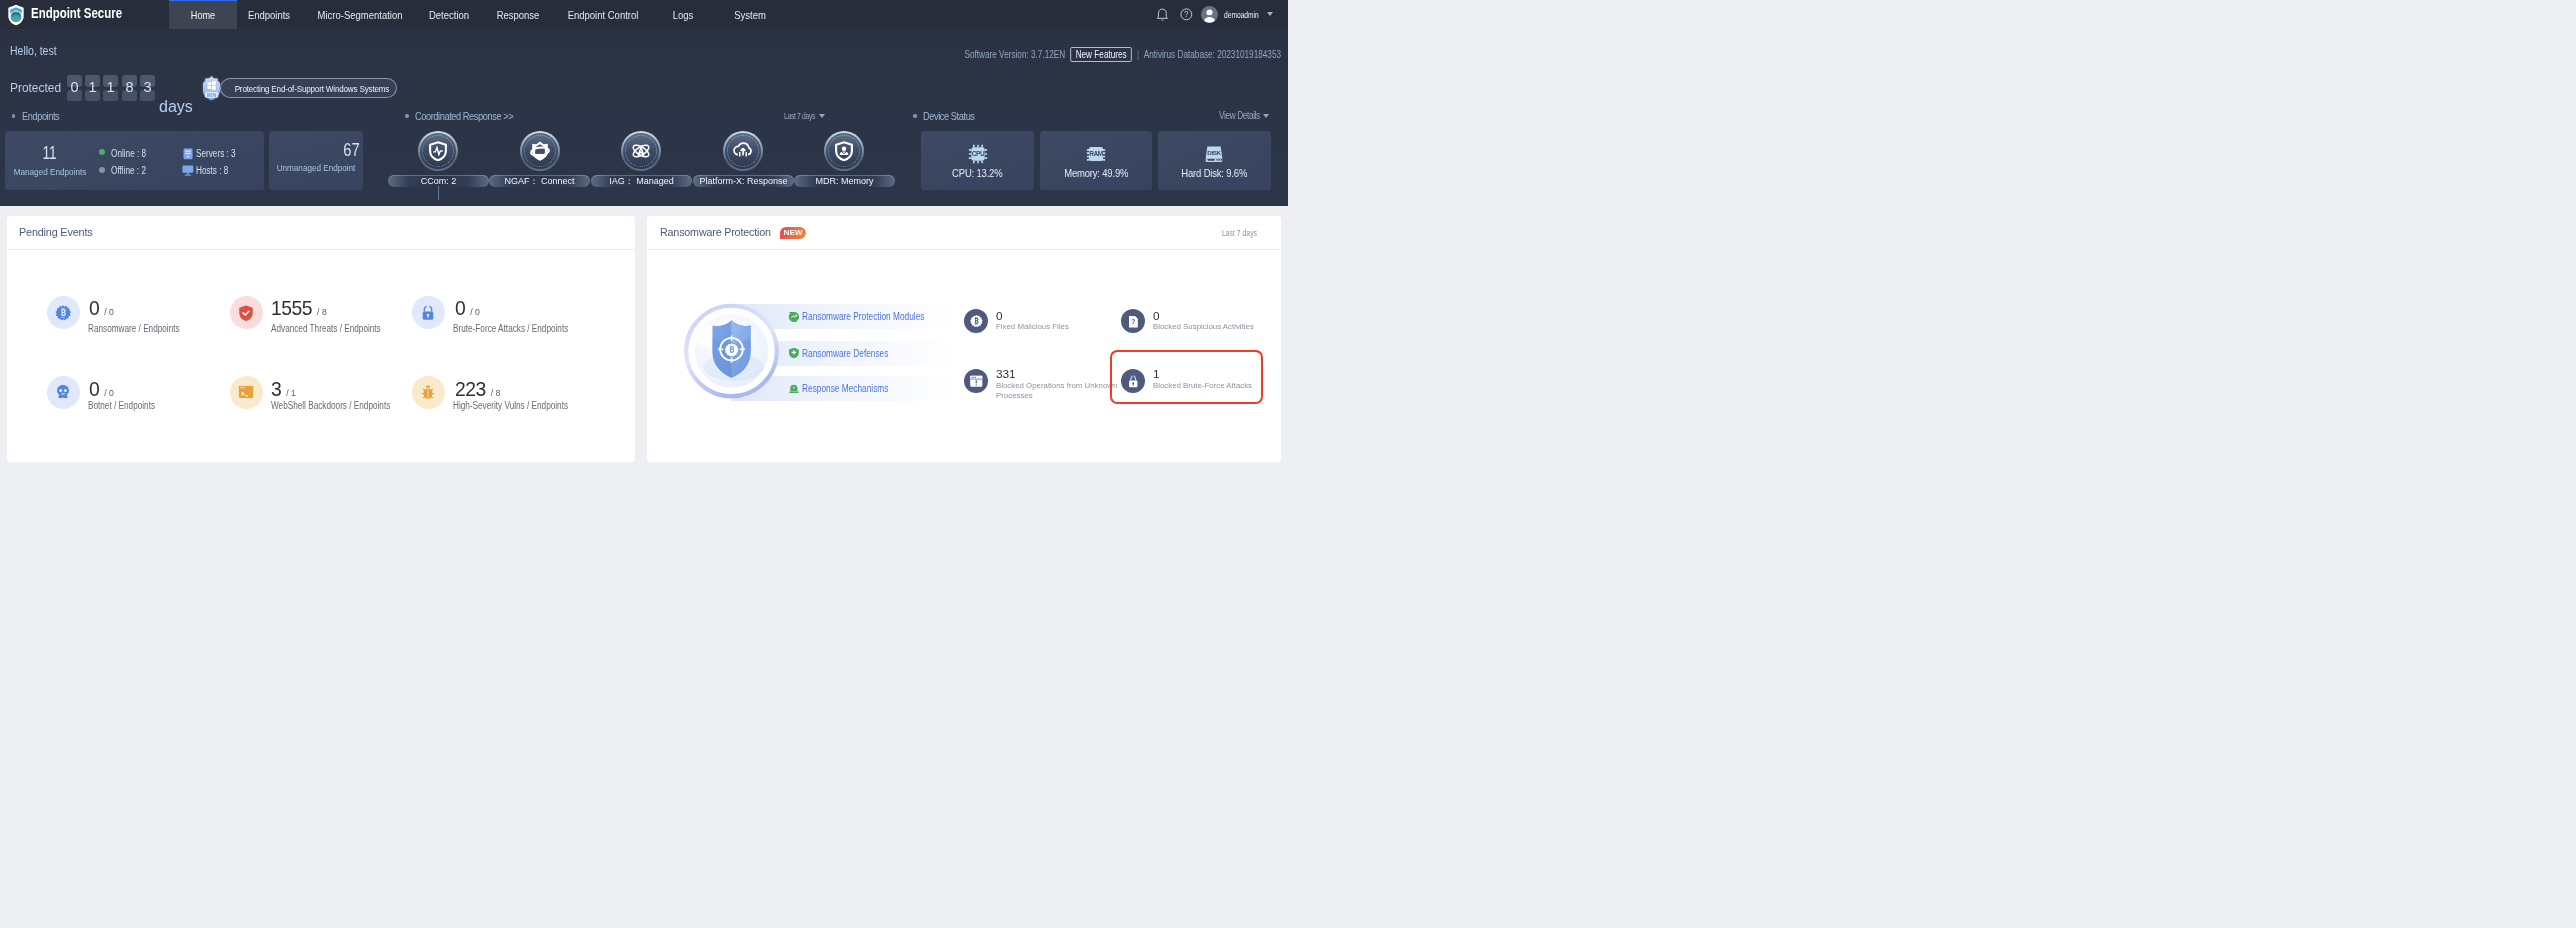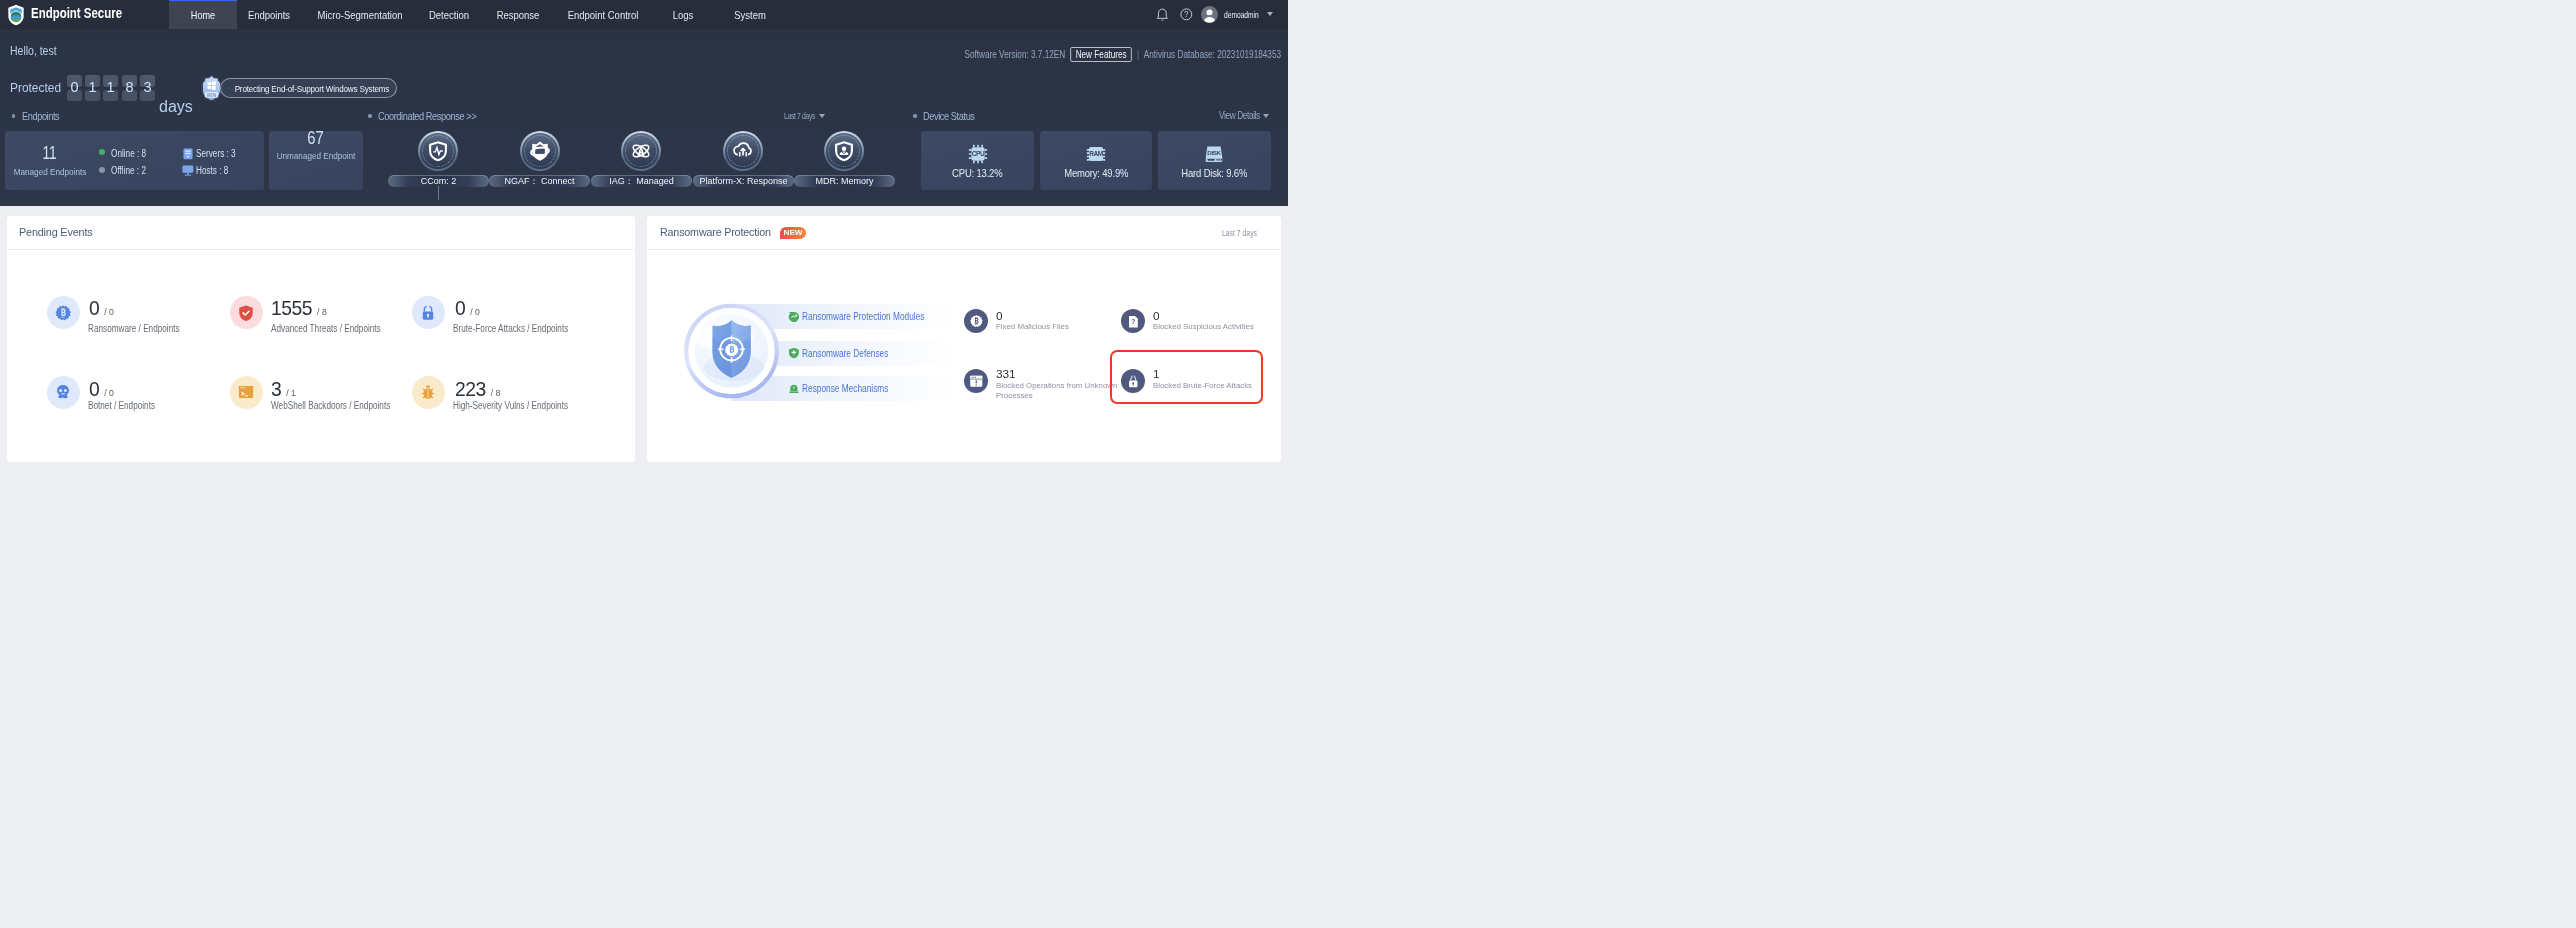--- a/index.html
+++ b/index.html
@@ -95,21 +95,21 @@
               <stop offset="1" stop-color="#8fb2e6"></stop>
             </linearGradient>
           </defs>
    <path d="M12 17 L20 15.4 V22.6 L12 22.6 Z M22 15 L30.5 13.3 V22.6 L22 22.6 Z M12 24.6 L20 24.6 V31.8 L12 30.2 Z M22 24.6 L30.5 24.6 V33.9 L22 32.2 Z" fill="#fff"></path>
    <rect x="6" y="38" width="30" height="13" rx="4" fill="#ddeafd"></rect>
    <text x="21" y="48.5" text-anchor="middle" font-size="11" font-weight="bold" fill="#7c9cc8" font-family="Liberation Sans">WIN</text>
   </svg>
  </div>
 
  <div class="secrow" style="left:11.8px"><span class="dot"></span><span class="cxl" style="transform:scaleX(.84)">Endpoints</span></div>
- <div class="secrow" style="left:368px"><span class="dot"></span><span class="cxl" style="transform:scaleX(.84)">Coordinated Response &gt;&gt;</span></div>
+ <div class="secrow" style="left:405px"><span class="dot"></span><span class="cxl" style="transform:scaleX(.84)">Coordinated Response &gt;&gt;</span></div>
  <div class="secrow" style="left:784px;top:80px"><span class="ddl cxl" style="font-size:9.5px;transform:scaleX(.72);margin-right:-12.7px">Last 7 days</span><span class="caret"></span></div>
  <div class="secrow" style="left:913px"><span class="dot"></span><span class="cxl" style="transform:scaleX(.84)">Device Status</span></div>
  <div class="secrow" style="left:1219px;top:80px"><span class="ddl cxl" style="font-size:10.4px;transform:scaleX(.8);margin-right:-11px">View Details</span><span class="caret"></span></div>
 
  <div class="hcard" style="left:5.4px;width:259px"></div>
  <div class="hcard" style="left:269px;width:94px"></div>
  <div class="abs" style="left:50px;top:111px;transform:translateX(-50%);text-align:center">
    <div style="font-size:19px;color:#cfe3f7"><span class="cx" style="transform:scaleX(.72);position:relative;top:2.3px">11</span></div>
    <div style="font-size:9.5px;color:#a9c3e0;margin-top:3.6px;white-space:nowrap"><span class="cx" style="transform:scaleX(.86)">Managed Endpoints</span></div>
  </div>
@@ -123,21 +123,21 @@
         <rect x="2.5" y="5.4" width="6" height="1.3" fill="#dce9fb"></rect>
         <circle cx="5.5" cy="9.6" r="1" fill="#dce9fb"></circle>
  </svg>
  <div class="abs" style="left:196px;top:119px;font-size:10px;color:#cfe0f2;transform:scaleX(.82);transform-origin:0 50%">Servers : 3</div>
  <svg class="abs" style="left:182px;top:136px" width="11.8" height="11" viewBox="0 0 13 12">
    <rect x="0.5" y="0.5" width="12" height="8" rx="1" fill="#7ba7e8"></rect>
    <rect x="5.5" y="8.5" width="2" height="2" fill="#7ba7e8"></rect>
         <rect x="3" y="10.5" width="7" height="1.2" fill="#7ba7e8"></rect>
  </svg>
  <div class="abs" style="left:196px;top:136px;font-size:10px;color:#cfe0f2;transform:scaleX(.82);transform-origin:0 50%">Hosts : 8</div>
- <div class="abs" style="left:316px;top:96px;transform:translateX(-50%);text-align:center">
+ <div class="abs" style="left:316px;top:108px;transform:translateX(-50%);text-align:right">
    <div style="font-size:19px;color:#cfe3f7"><span class="cx" style="transform:scaleX(.78);position:relative;top:2.3px">67</span></div>
    <div style="font-size:9.5px;color:#a9c3e0;margin-top:2.7px;white-space:nowrap"><span class="cx" style="transform:scaleX(.856)">Unmanaged Endpoint</span></div>
  </div>
 
  <style>
  .ccirc{position:absolute;top:102px;width:40px;height:40px;border-radius:50%;background:linear-gradient(180deg,#cfe0ec 0%,#92a7ba 35%,#4d617b 75%,#5d7089 100%)}
  .ccirc:after{content:"";position:absolute;left:1.8px;top:1.8px;right:1.8px;bottom:1.8px;border-radius:50%;background:linear-gradient(180deg,#5e6f88 0%,#414e68 45%,#2c374e 100%)}
  .ccirc:before{content:"";position:absolute;left:4.1px;top:4.1px;right:4.1px;bottom:4.1px;border-radius:50%;border:1.4px dotted rgba(215,230,245,.5);z-index:2}
  .ccirc svg{z-index:3}
  .ccirc svg{position:absolute;left:50%;top:50%;transform:translate(-50%,-50%);z-index:3}

